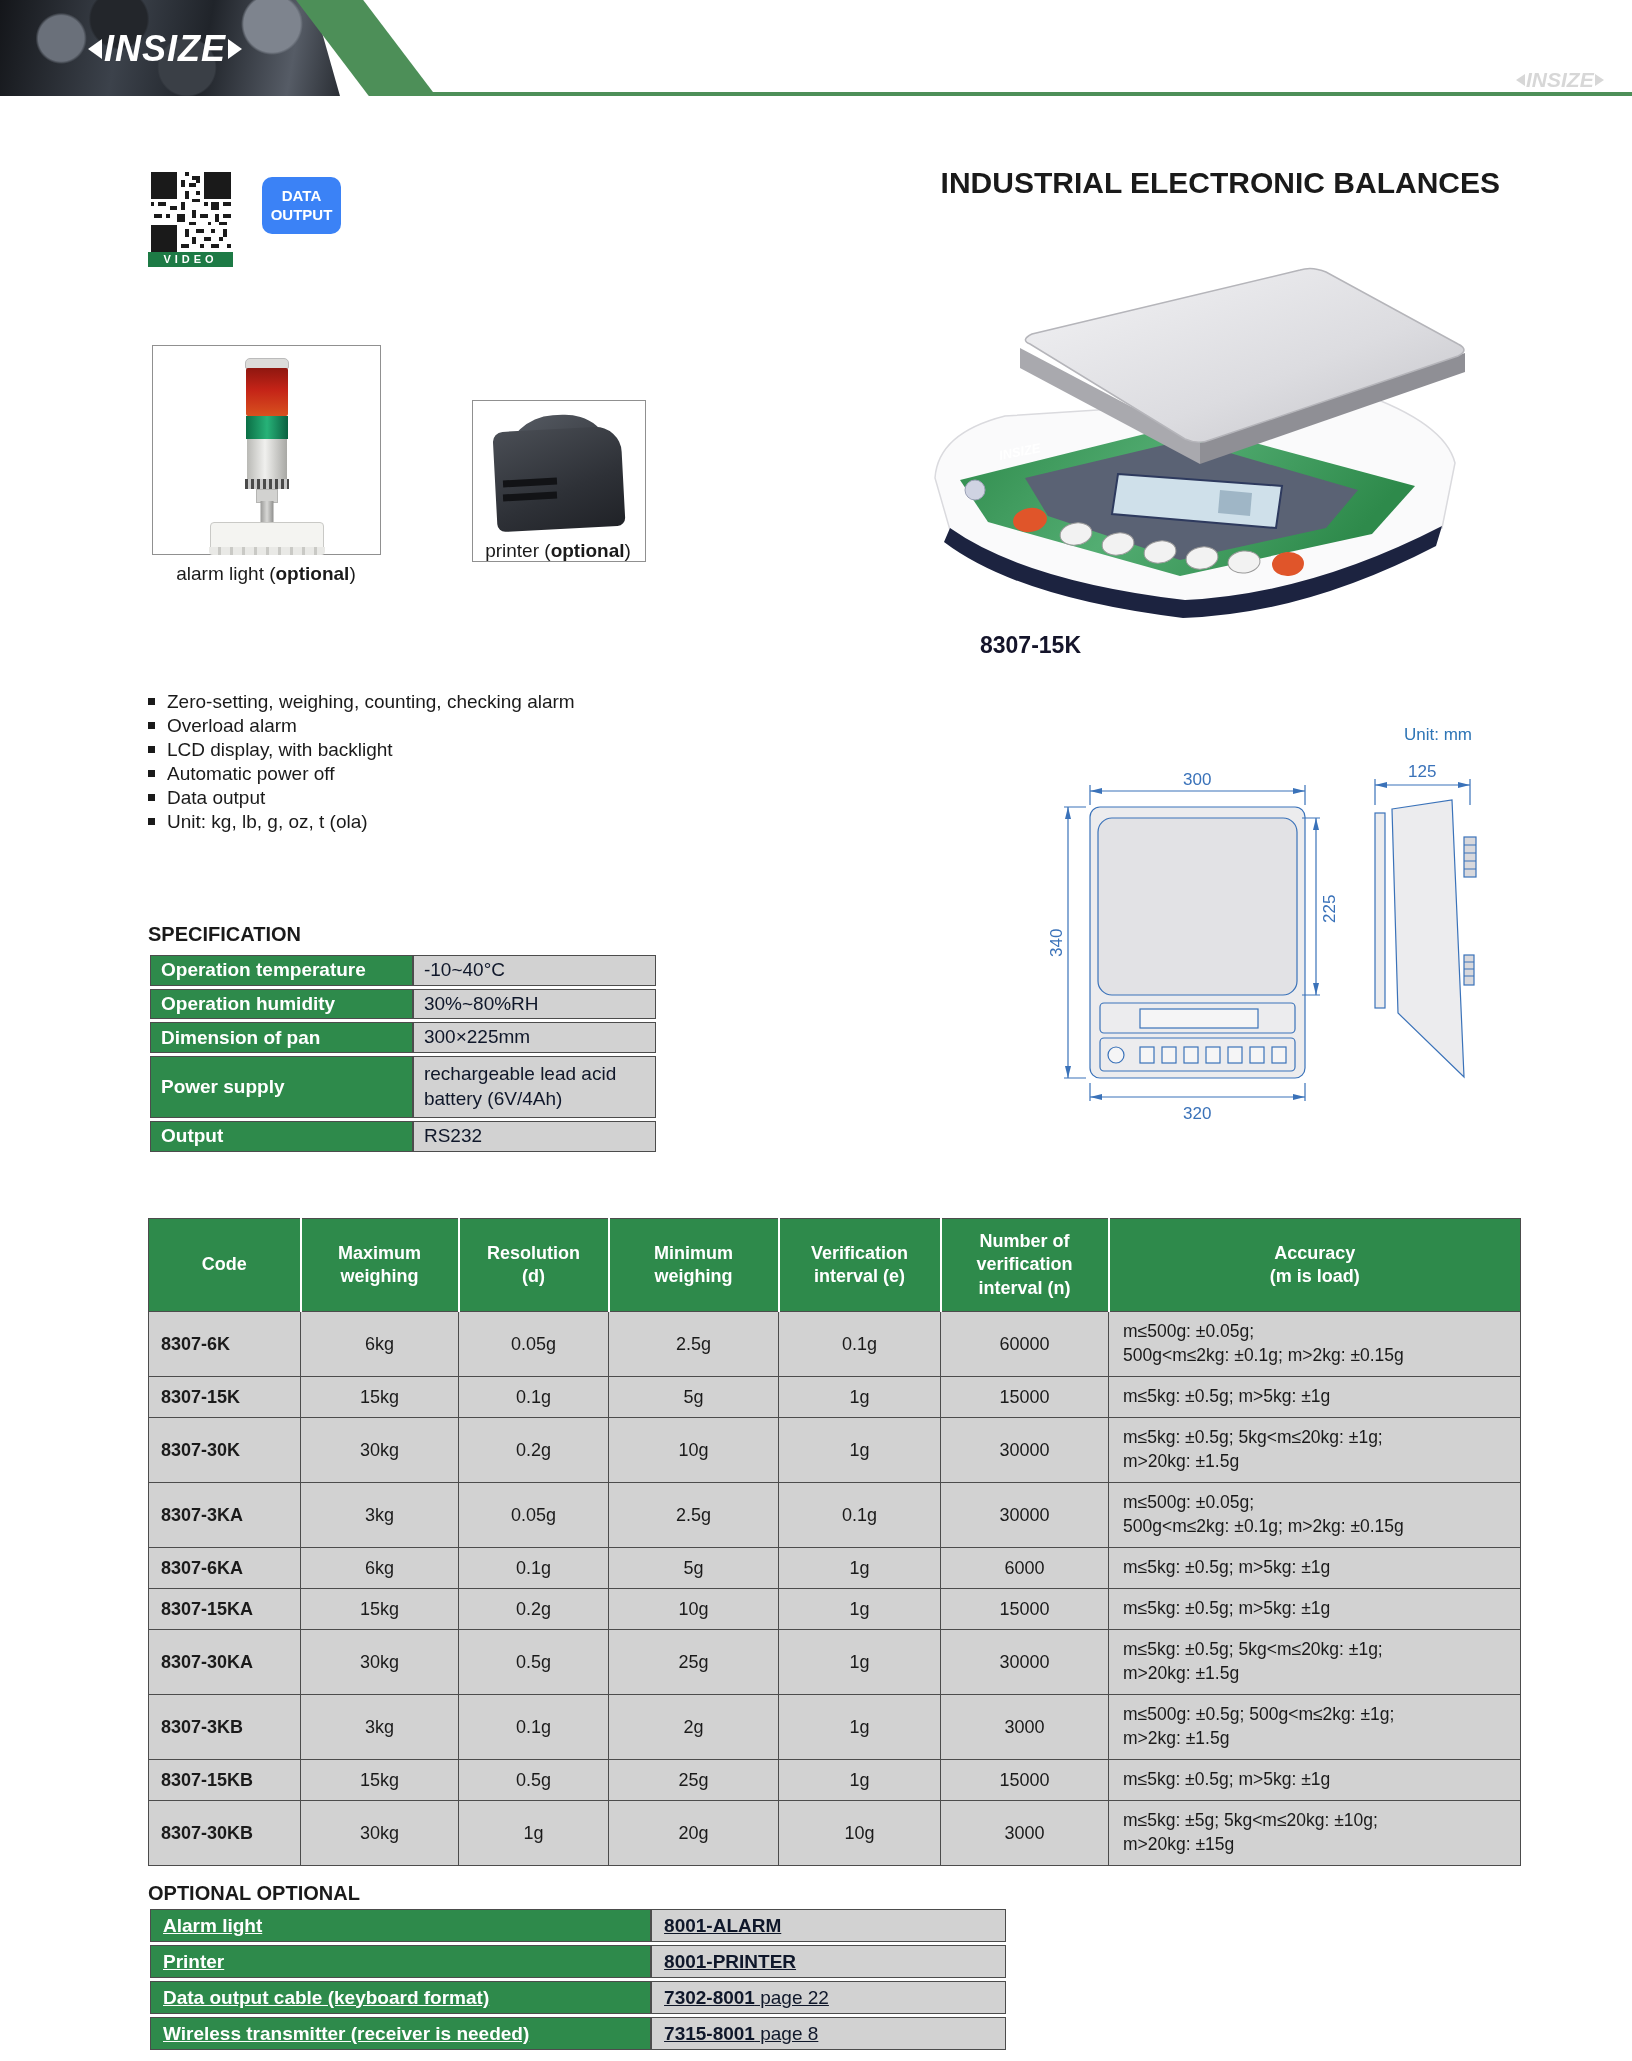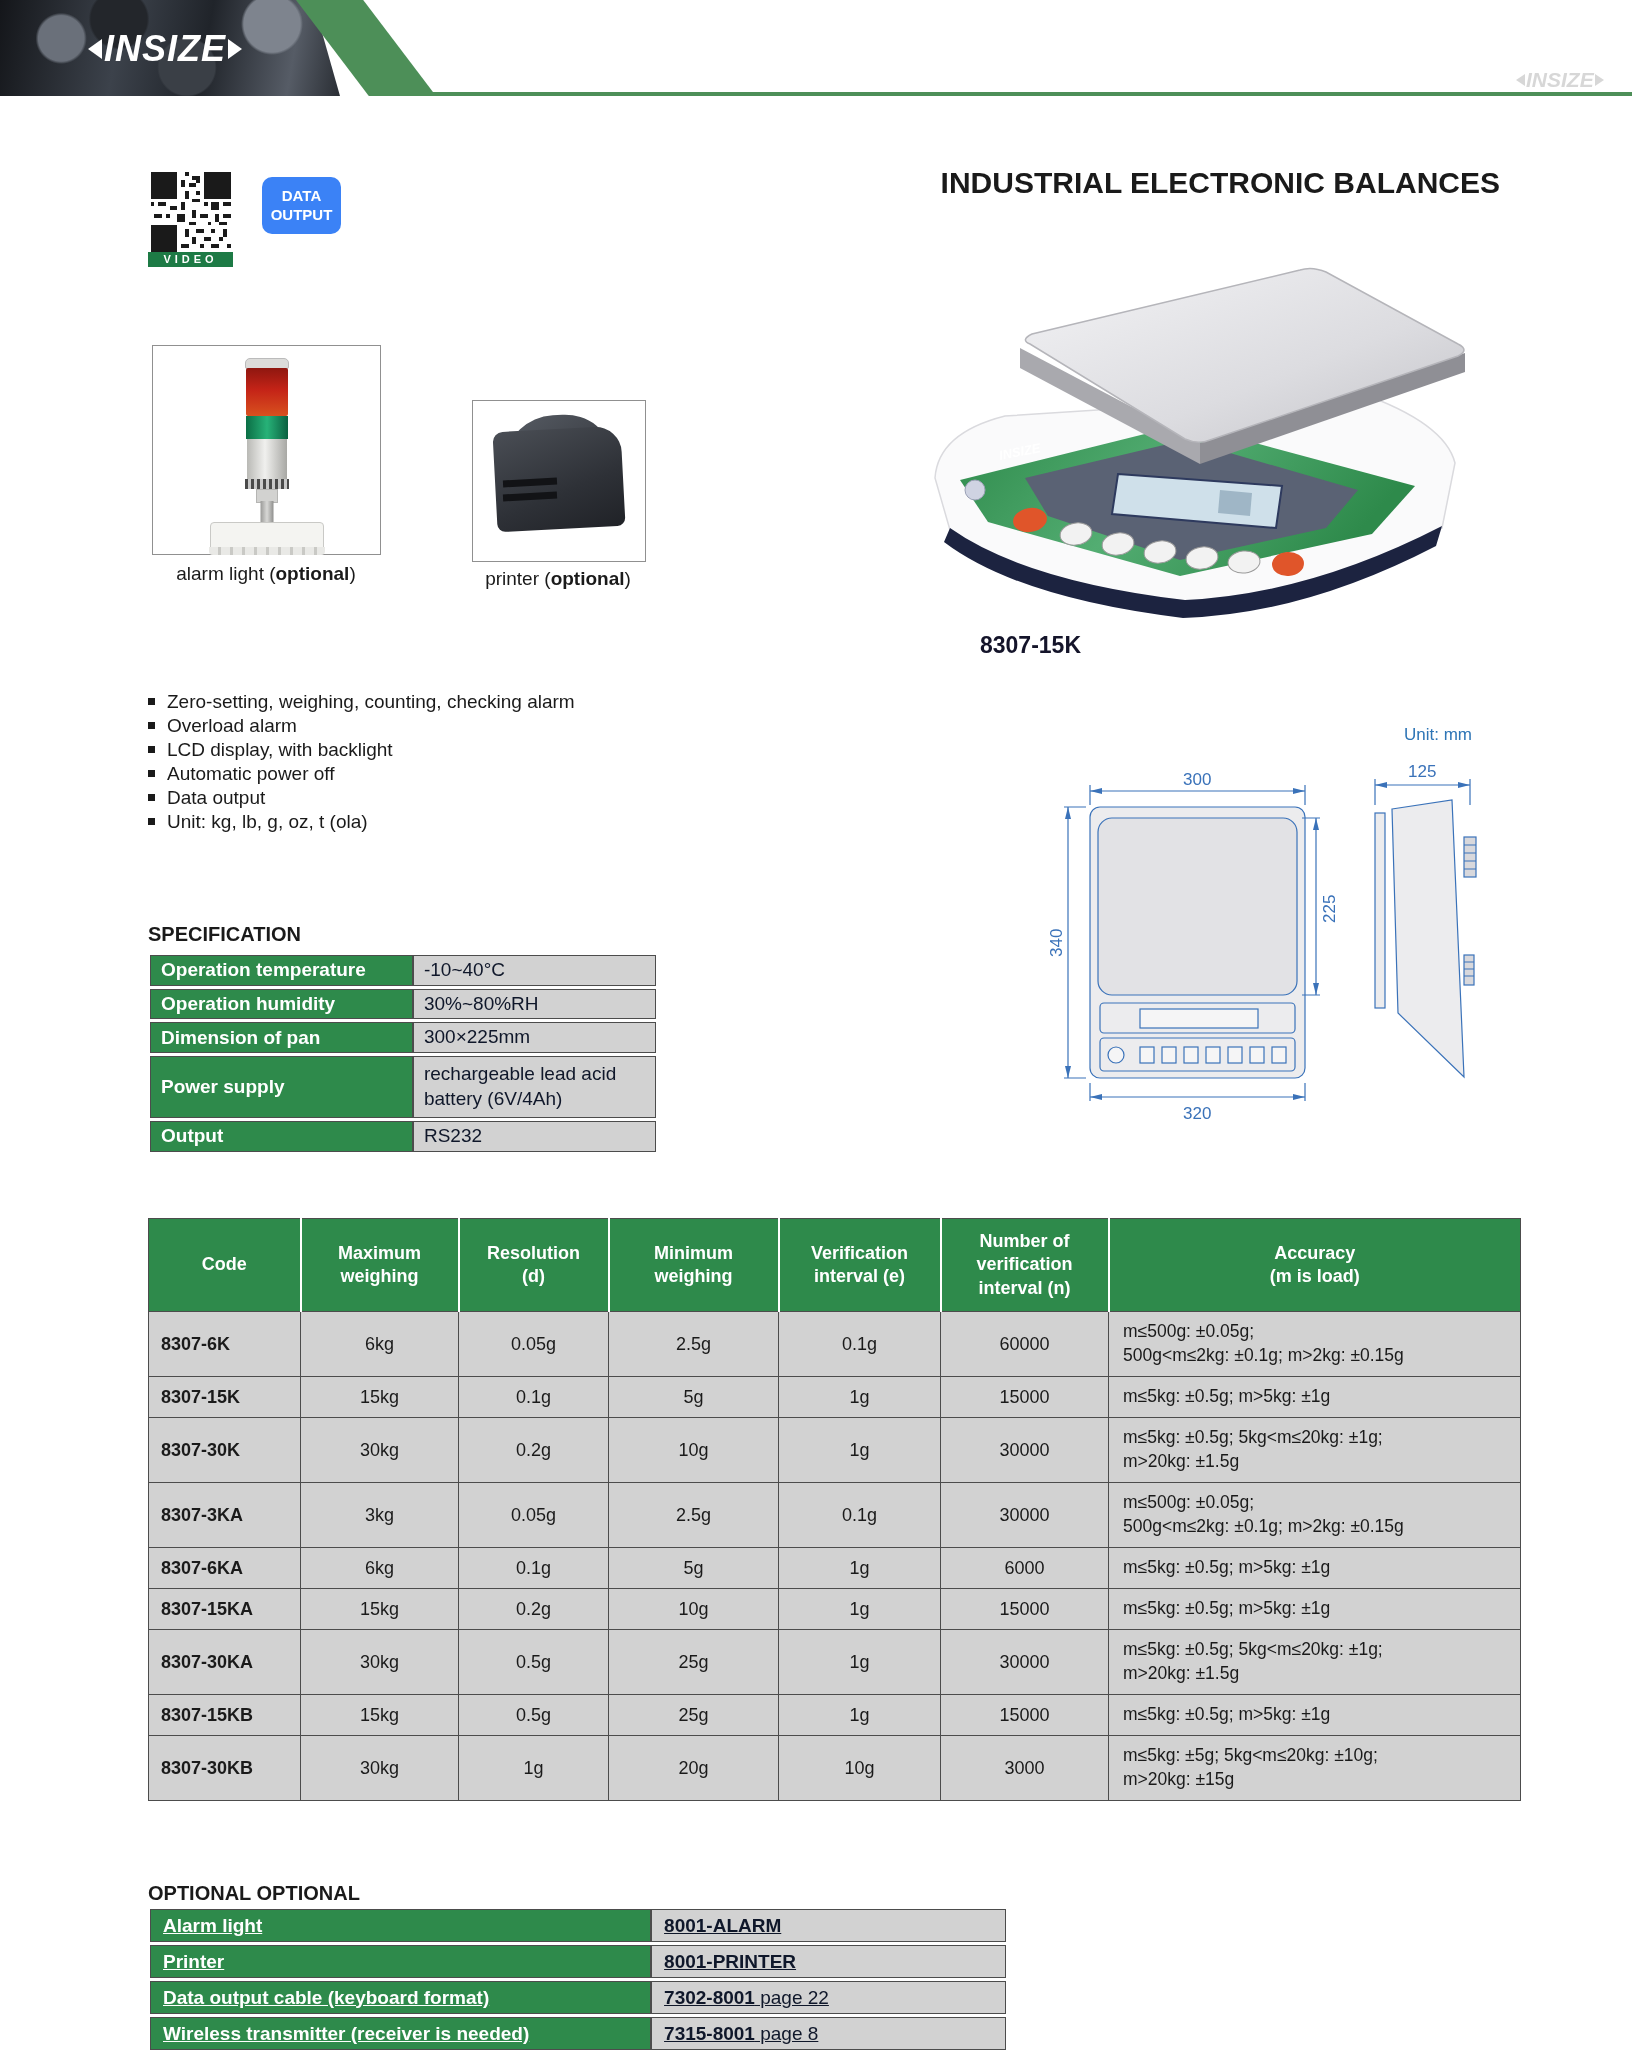--- a/index.html
+++ b/index.html
@@ -36,21 +36,21 @@
     color:#fff;font-weight:bold;font-size:15px;line-height:1.25;display:flex;flex-direction:column;
     align-items:center;justify-content:center;text-align:center;}
   .page-title{left:900px;top:166px;width:600px;text-align:right;font-size:30px;font-weight:bold;letter-spacing:0;}
 
   
   .photo-box{border:1px solid #909090;background:#fff;}
   .box-alarm{left:152px;top:345px;width:227px;height:208px;}
   .box-printer{left:472px;top:400px;width:172px;height:160px;}
   .caption{font-size:19px;text-align:center;}
   .cap-alarm{left:130px;top:563px;width:272px;}
-  .cap-printer{left:460px;top:568px;width:196px;}
+  .cap-printer{left:460px;top:540px;width:196px;}
 
   
   .al{position:absolute;left:50%;transform:translateX(-50%);}
   .al-cap{top:12px;width:42px;height:9px;background:#dcdcda;border-radius:5px 5px 2px 2px;border:1px solid #bbb;}
   .al-red{top:22px;width:42px;height:48px;background:linear-gradient(180deg,#8f1710 0%,#c42317 45%,#d8511f 100%);border-radius:2px;}
   .al-green{top:70px;width:42px;height:23px;background:linear-gradient(90deg,#0b6e45,#27b278,#0a6040);}
   .al-cyl{top:93px;width:40px;height:40px;background:linear-gradient(90deg,#b9b9b5,#f0f0ee 45%,#a8a8a4);}
   .al-ribs{top:133px;width:44px;height:10px;background:repeating-linear-gradient(90deg,#4a4a4a 0 3px,#c9c9c9 3px 6px);}
   .al-collar{top:143px;width:20px;height:12px;background:#d2d2d0;border:1px solid #b5b5b3;}
   .al-stem{top:155px;width:13px;height:22px;background:linear-gradient(90deg,#9a9a98,#d8d8d6,#8f8f8d);}
@@ -450,20 +450,30 @@
       <tr class="tall">
         <td class="code">8307-30KA</td>
         <td>30kg</td>
         <td>0.5g</td>
         <td>25g</td>
         <td>1g</td>
         <td>30000</td>
         <td class="acc">m≤5kg: ±0.5g; 5kg&lt;m≤20kg: ±1g;
 m&gt;20kg: ±1.5g</td>
       </tr>
+      <tr class="tall">
+        <td class="code">8307-3KB</td>
+        <td>3kg</td>
+        <td>0.1g</td>
+        <td>2g</td>
+        <td>1g</td>
+        <td>3000</td>
+        <td class="acc">m≤500g: ±0.5g; 500g&lt;m≤2kg: ±1g;
+m&gt;2kg: ±1.5g</td>
+      </tr>
       <tr class="short">
         <td class="code">8307-15KB</td>
         <td>15kg</td>
         <td>0.5g</td>
         <td>25g</td>
         <td>1g</td>
         <td>15000</td>
         <td class="acc">m≤5kg: ±0.5g; m&gt;5kg: ±1g</td>
       </tr>
       <tr class="tall">

